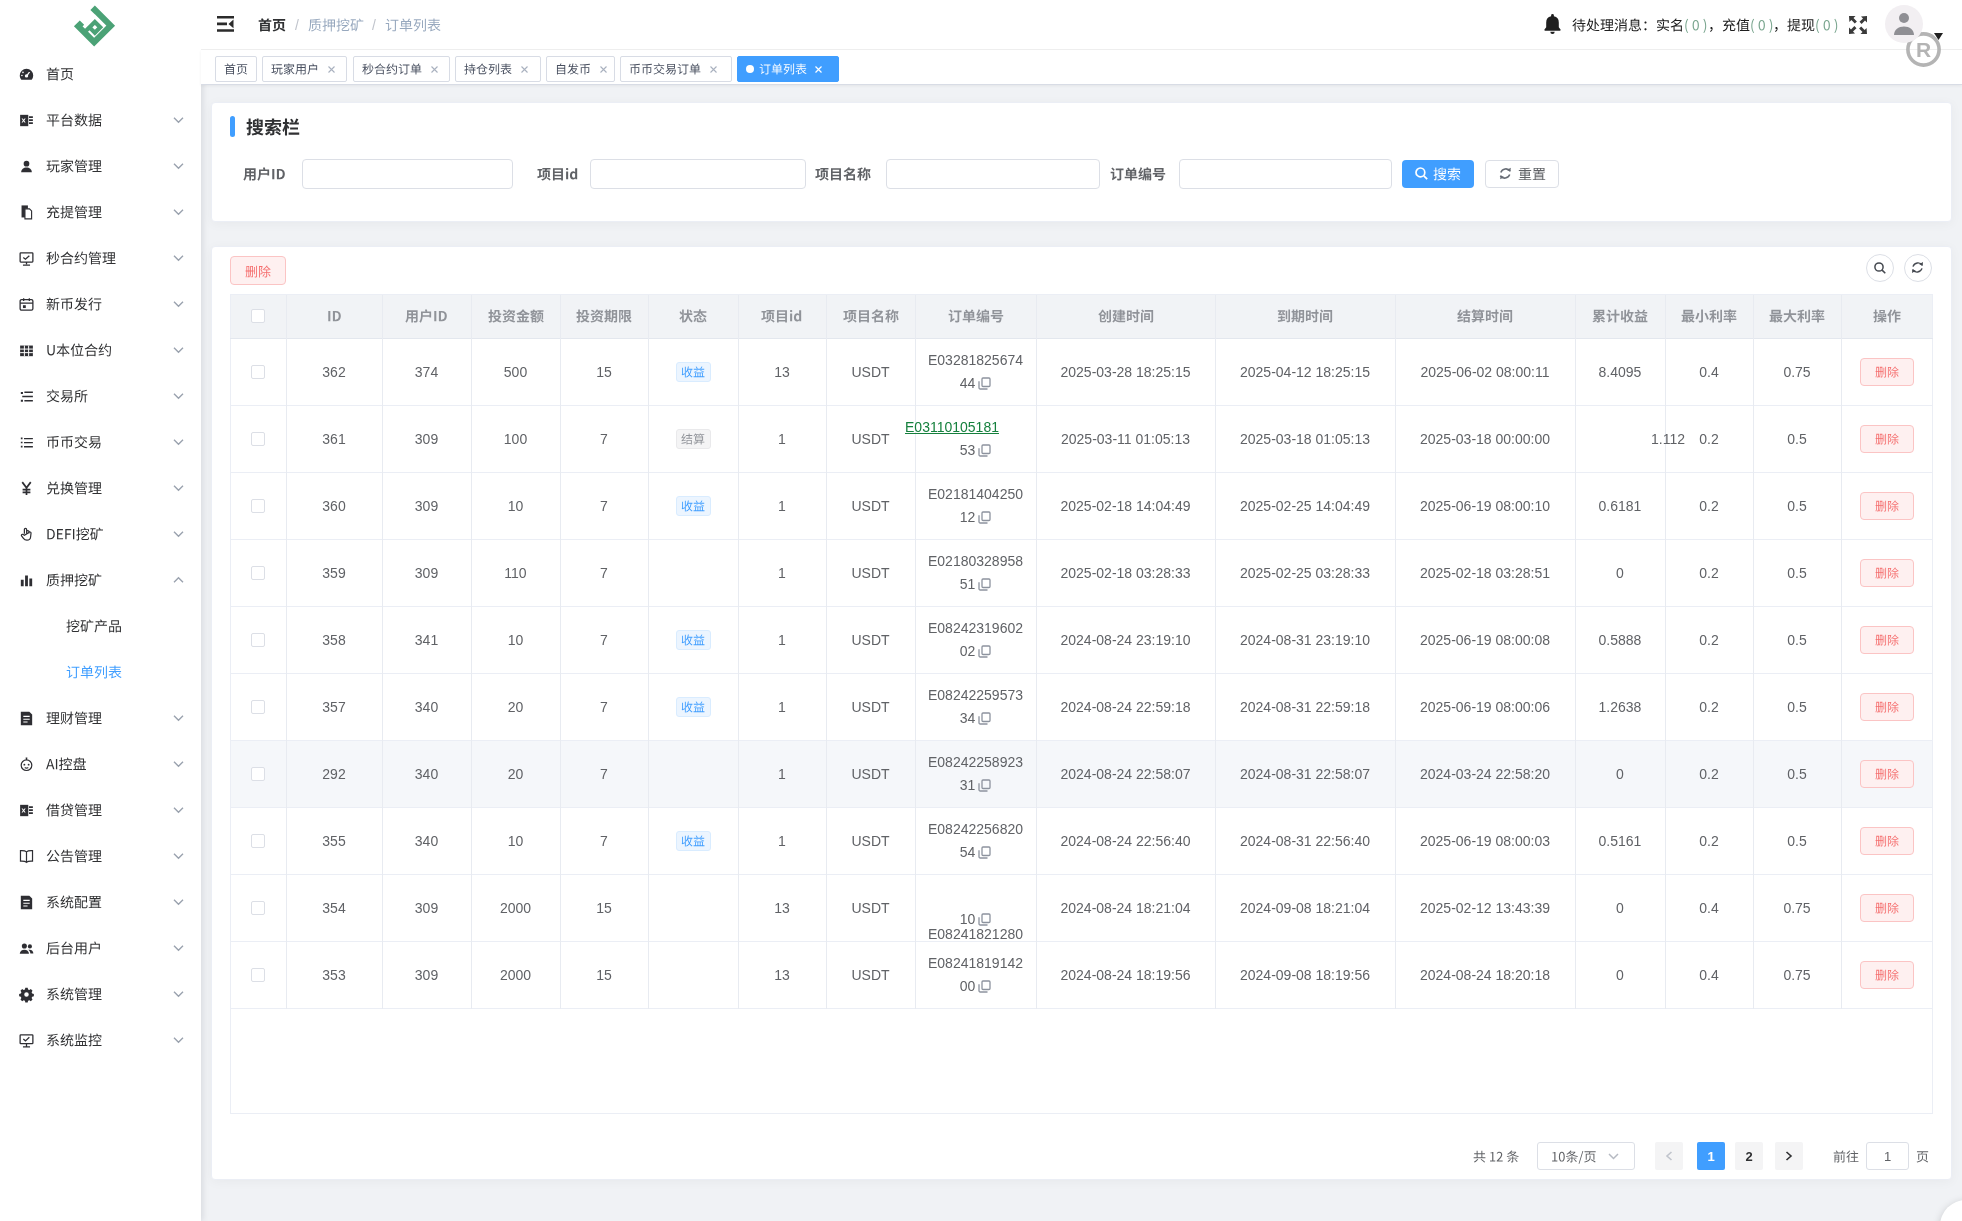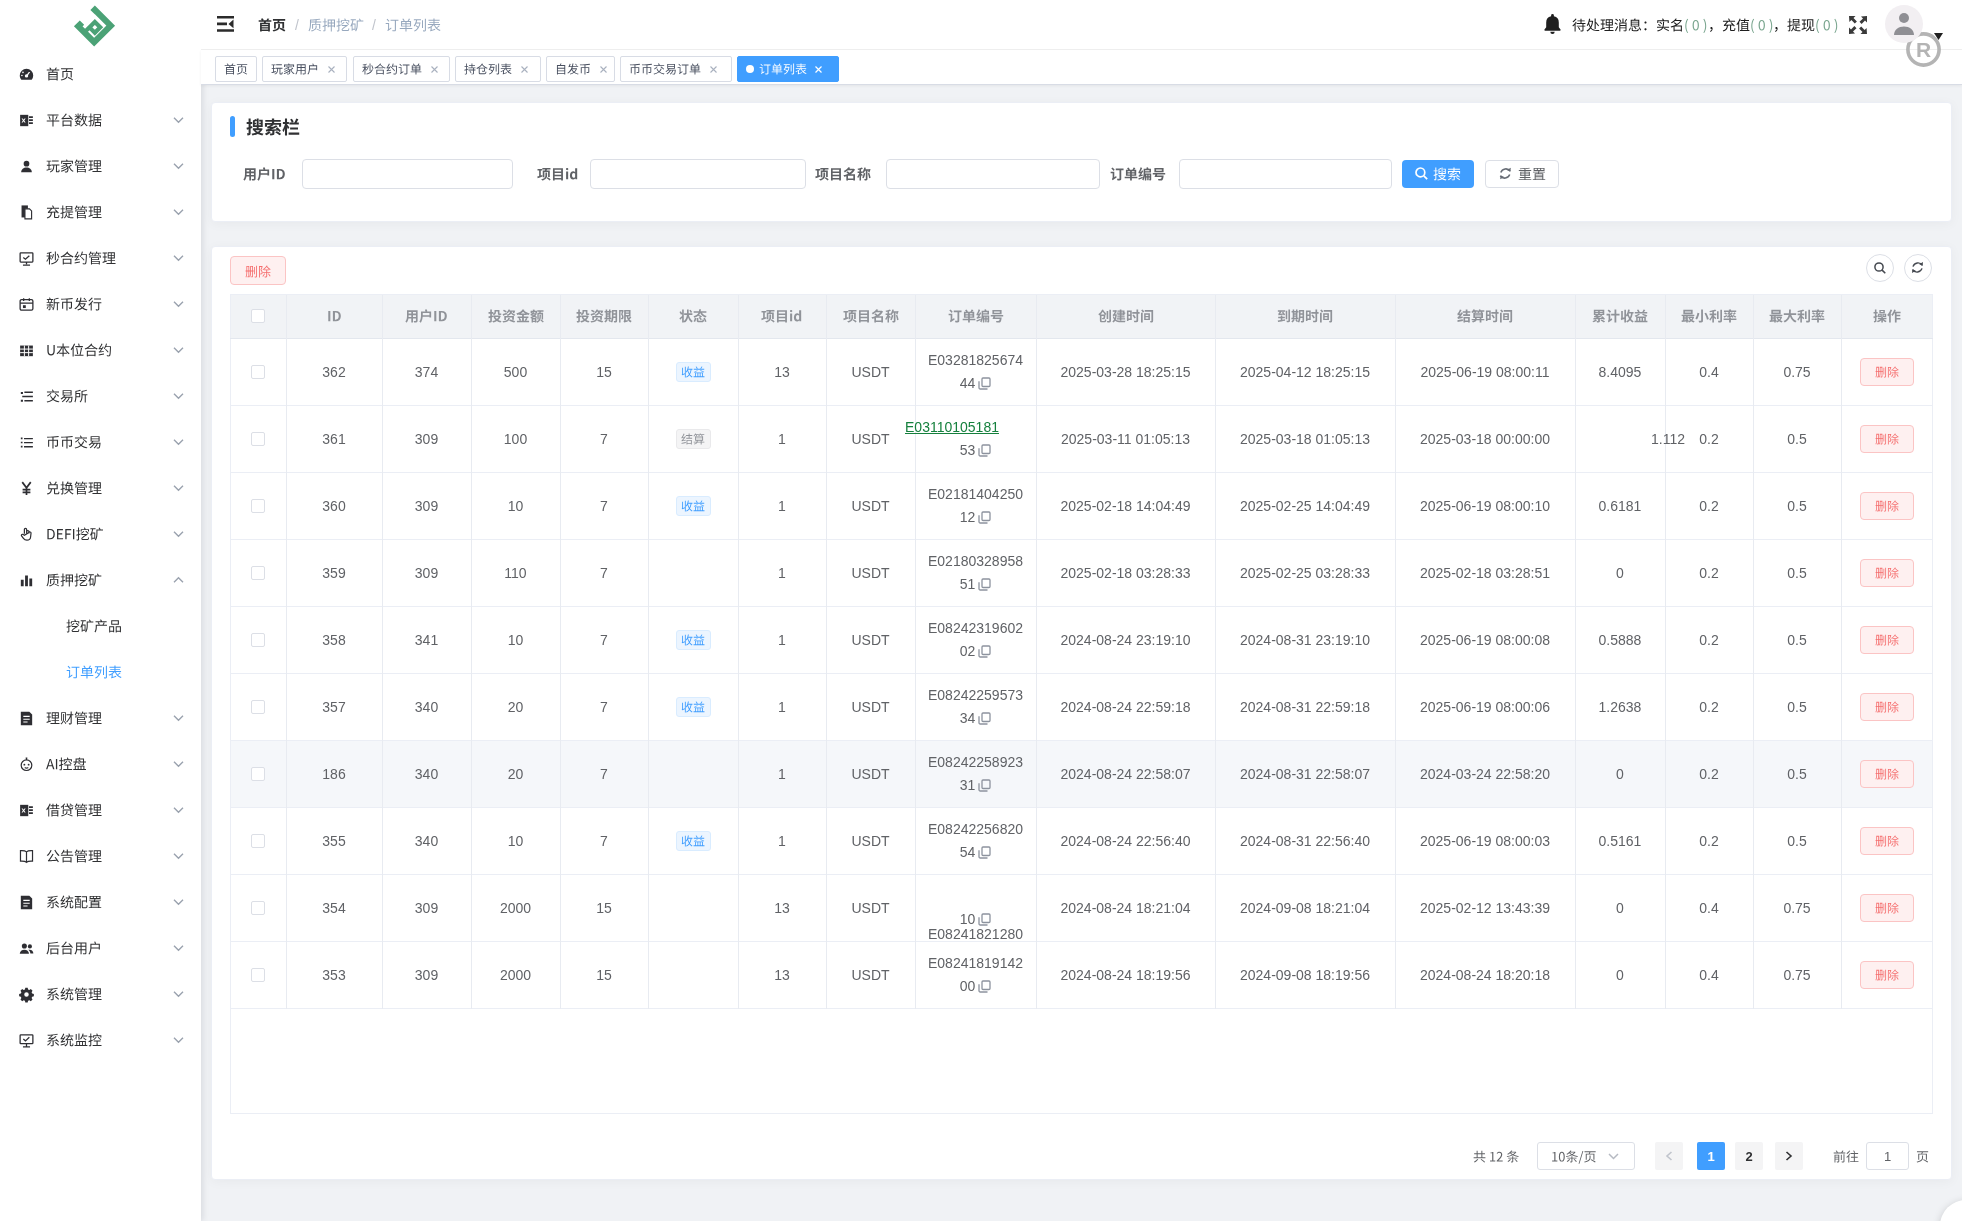--- a/index.html
+++ b/index.html
@@ -524,21 +524,21 @@
     <span class="a" style="left:782.0px;top:363.5px;transform:translateX(-50%);font:14px 'Liberation Sans',sans-serif;color:#606266;line-height:16px;white-space:nowrap;">13</span>
     <span class="a" style="left:870.5px;top:363.5px;transform:translateX(-50%);font:14px 'Liberation Sans',sans-serif;color:#606266;line-height:16px;white-space:nowrap;">USDT</span>
     <span class="a" style="left:975.5px;top:352.0px;transform:translateX(-50%);font:14px 'Liberation Sans',sans-serif;color:#606266;line-height:16px;white-space:nowrap;">E03281825674</span>
     <span class="a" style="left:967.5px;top:375.0px;transform:translateX(-50%);font:14px 'Liberation Sans',sans-serif;color:#606266;line-height:16px;white-space:nowrap;">44</span>
     <svg class="t" style="left:977.5px;top:377.0px" width="13" height="13" viewBox="0 0 13 13">
       <rect x="4" y="1" width="8" height="8.5" rx="1" fill="none" stroke="#8d939e" stroke-width="1.3"></rect>
       <path fill="none" stroke="#8d939e" stroke-width="1.3" d="M9.5 12H2.2c-.7 0-1.2-.5-1.2-1.2V4.2"></path>
     </svg>
     <span class="a" style="left:1125.5px;top:363.5px;transform:translateX(-50%);font:14px 'Liberation Sans',sans-serif;color:#606266;line-height:16px;white-space:nowrap;">2025-03-28 18:25:15</span>
     <span class="a" style="left:1305.0px;top:363.5px;transform:translateX(-50%);font:14px 'Liberation Sans',sans-serif;color:#606266;line-height:16px;white-space:nowrap;">2025-04-12 18:25:15</span>
-    <span class="a" style="left:1485.0px;top:363.5px;transform:translateX(-50%);font:14px 'Liberation Sans',sans-serif;color:#606266;line-height:16px;white-space:nowrap;">2025-06-19 08:00:11</span>
+    <span class="a" style="left:1485.0px;top:363.5px;transform:translateX(-50%);font:14px 'Liberation Sans',sans-serif;color:#606266;line-height:16px;white-space:nowrap;">2025-06-02 08:00:11</span>
     <span class="a" style="left:1620.0px;top:363.5px;transform:translateX(-50%);font:14px 'Liberation Sans',sans-serif;color:#606266;line-height:16px;white-space:nowrap;">8.4095</span>
     <span class="a" style="left:1709.0px;top:363.5px;transform:translateX(-50%);font:14px 'Liberation Sans',sans-serif;color:#606266;line-height:16px;white-space:nowrap;">0.4</span>
     <span class="a" style="left:1797.0px;top:363.5px;transform:translateX(-50%);font:14px 'Liberation Sans',sans-serif;color:#606266;line-height:16px;white-space:nowrap;">0.75</span>
     <div class="a" style="left:1860.0px;top:357.5px;width:54px;height:28px;background:#fef0f0;border:1px solid #fbc4c4;border-radius:4px;"></div>
     <svg class="t" style="left:1875.0px;top:365.5px" width="24.00" height="12" viewBox="0 -880 2000 1000">
       <use href="#btn_sc" fill="#f56c6c"></use>
     </svg>
     <div class="a" style="left:251.0px;top:431.5px;width:14px;height:14px;border:1px solid #dcdfe6;border-radius:2px;background:#fff;"></div>
     <span class="a" style="left:334.0px;top:430.5px;transform:translateX(-50%);font:14px 'Liberation Sans',sans-serif;color:#606266;line-height:16px;white-space:nowrap;">361</span>
     <span class="a" style="left:426.5px;top:430.5px;transform:translateX(-50%);font:14px 'Liberation Sans',sans-serif;color:#606266;line-height:16px;white-space:nowrap;">309</span>
@@ -664,21 +664,21 @@
     <span class="a" style="left:1305.0px;top:698.5px;transform:translateX(-50%);font:14px 'Liberation Sans',sans-serif;color:#606266;line-height:16px;white-space:nowrap;">2024-08-31 22:59:18</span>
     <span class="a" style="left:1485.0px;top:698.5px;transform:translateX(-50%);font:14px 'Liberation Sans',sans-serif;color:#606266;line-height:16px;white-space:nowrap;">2025-06-19 08:00:06</span>
     <span class="a" style="left:1620.0px;top:698.5px;transform:translateX(-50%);font:14px 'Liberation Sans',sans-serif;color:#606266;line-height:16px;white-space:nowrap;">1.2638</span>
     <span class="a" style="left:1709.0px;top:698.5px;transform:translateX(-50%);font:14px 'Liberation Sans',sans-serif;color:#606266;line-height:16px;white-space:nowrap;">0.2</span>
     <span class="a" style="left:1797.0px;top:698.5px;transform:translateX(-50%);font:14px 'Liberation Sans',sans-serif;color:#606266;line-height:16px;white-space:nowrap;">0.5</span>
     <div class="a" style="left:1860.0px;top:692.5px;width:54px;height:28px;background:#fef0f0;border:1px solid #fbc4c4;border-radius:4px;"></div>
     <svg class="t" style="left:1875.0px;top:700.5px" width="24.00" height="12" viewBox="0 -880 2000 1000">
       <use href="#btn_sc" fill="#f56c6c"></use>
     </svg>
     <div class="a" style="left:251.0px;top:766.5px;width:14px;height:14px;border:1px solid #dcdfe6;border-radius:2px;background:#fff;"></div>
-    <span class="a" style="left:334.0px;top:765.5px;transform:translateX(-50%);font:14px 'Liberation Sans',sans-serif;color:#606266;line-height:16px;white-space:nowrap;">186</span>
+    <span class="a" style="left:334.0px;top:765.5px;transform:translateX(-50%);font:14px 'Liberation Sans',sans-serif;color:#606266;line-height:16px;white-space:nowrap;">292</span>
     <span class="a" style="left:426.5px;top:765.5px;transform:translateX(-50%);font:14px 'Liberation Sans',sans-serif;color:#606266;line-height:16px;white-space:nowrap;">340</span>
     <span class="a" style="left:515.5px;top:765.5px;transform:translateX(-50%);font:14px 'Liberation Sans',sans-serif;color:#606266;line-height:16px;white-space:nowrap;">20</span>
     <span class="a" style="left:604.0px;top:765.5px;transform:translateX(-50%);font:14px 'Liberation Sans',sans-serif;color:#606266;line-height:16px;white-space:nowrap;">7</span>
     <span class="a" style="left:782.0px;top:765.5px;transform:translateX(-50%);font:14px 'Liberation Sans',sans-serif;color:#606266;line-height:16px;white-space:nowrap;">1</span>
     <span class="a" style="left:870.5px;top:765.5px;transform:translateX(-50%);font:14px 'Liberation Sans',sans-serif;color:#606266;line-height:16px;white-space:nowrap;">USDT</span>
     <span class="a" style="left:975.5px;top:754.0px;transform:translateX(-50%);font:14px 'Liberation Sans',sans-serif;color:#606266;line-height:16px;white-space:nowrap;">E08242258923</span>
     <span class="a" style="left:967.5px;top:777.0px;transform:translateX(-50%);font:14px 'Liberation Sans',sans-serif;color:#606266;line-height:16px;white-space:nowrap;">31</span>
     <svg class="t" style="left:977.5px;top:779.0px" width="13" height="13" viewBox="0 0 13 13">
       <rect x="4" y="1" width="8" height="8.5" rx="1" fill="none" stroke="#8d939e" stroke-width="1.3"></rect>
       <path fill="none" stroke="#8d939e" stroke-width="1.3" d="M9.5 12H2.2c-.7 0-1.2-.5-1.2-1.2V4.2"></path>

